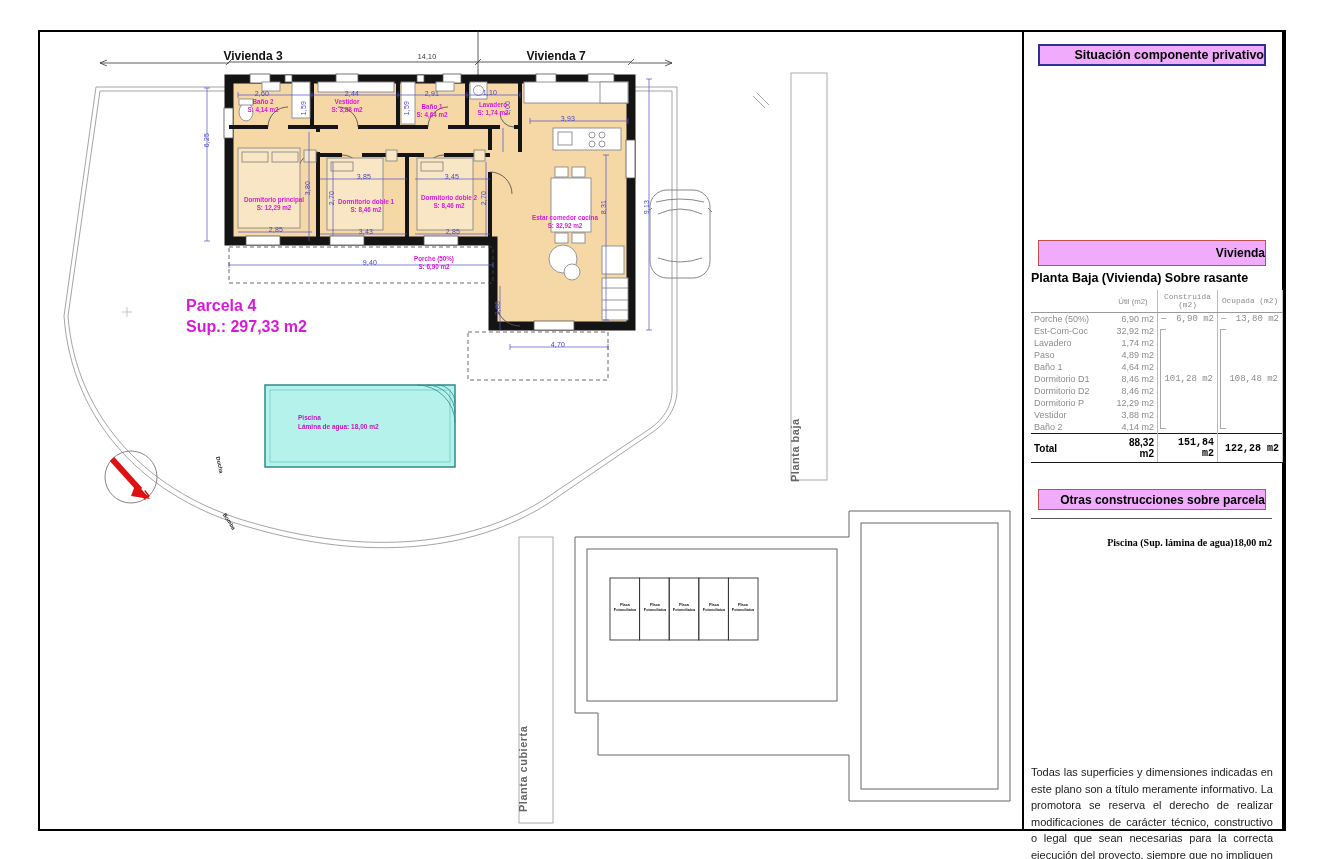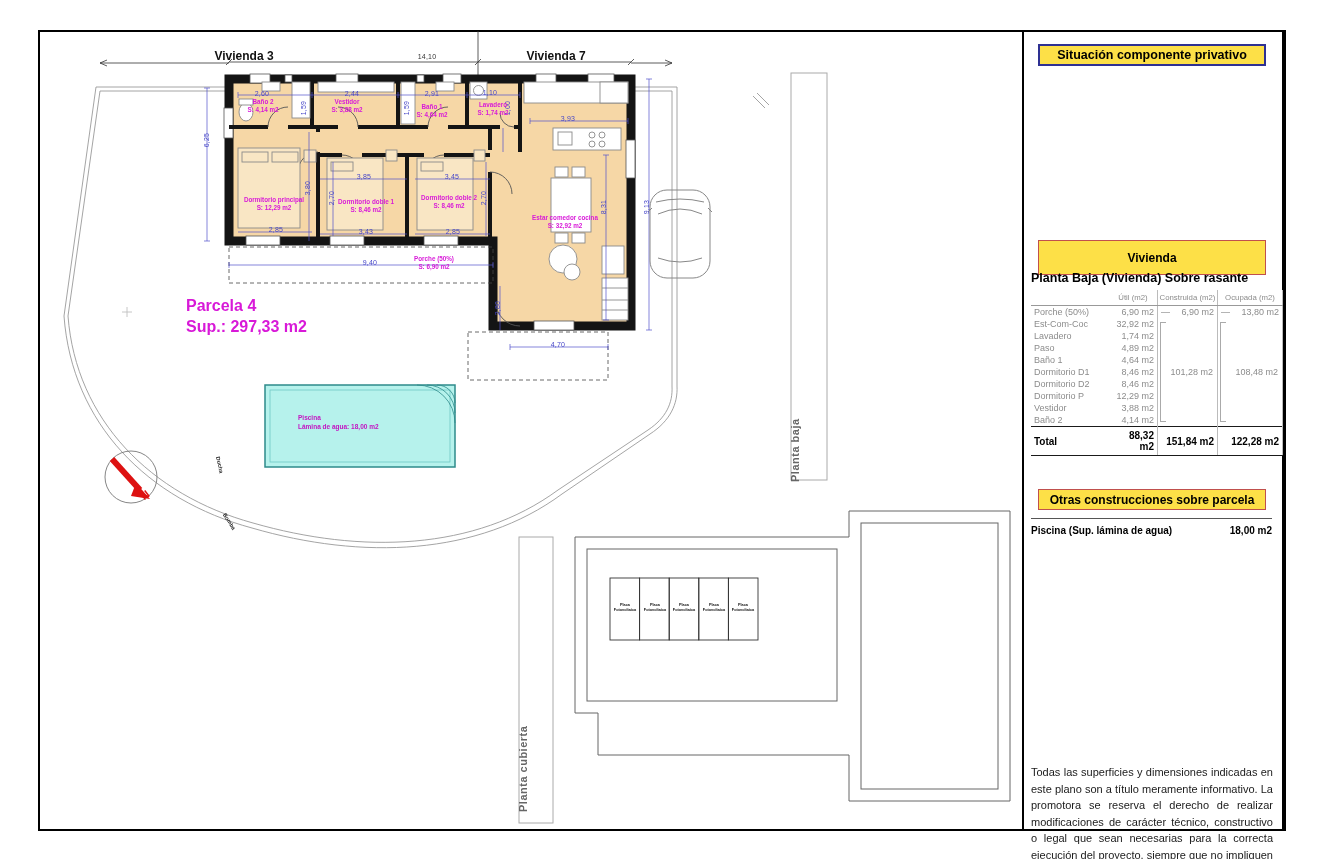--- a/index.html
+++ b/index.html
@@ -16,37 +16,37 @@
   .dim.vert{transform:translate(-50%,-50%) rotate(-90deg);}
   .room{font-size:6.3px;font-weight:bold;color:#d819d8;text-align:center;line-height:1.25;transform:translate(-50%,-50%);white-space:nowrap;}
   .parcela{left:186px;top:296px;color:#d819d8;font-weight:bold;font-size:16px;line-height:1.3;}
   .pool-label{left:298px;top:413px;color:#c214c2;font-weight:bold;font-size:6.5px;line-height:1.4;white-space:nowrap;}
   .vtext{font-weight:bold;color:#666;font-size:11px;white-space:nowrap;transform:rotate(-90deg);transform-origin:left bottom;letter-spacing:.5px;}
   .curve-label{font-size:5.5px;font-weight:bold;color:#222;white-space:nowrap;transform-origin:left top;}
   .north-n{left:141px;top:489px;color:#dd1111;font-weight:bold;font-size:11px;transform:rotate(-38deg);}
   .panel-label{font-size:3.8px;font-weight:bold;color:#111;text-align:center;line-height:1.3;transform:translate(-50%,-50%);}
   .unit-label{font-size:4px;font-weight:bold;color:#111;text-align:center;line-height:1.2;transform:translate(-50%,-50%);background:#fff;border:0.5px solid #333;padding:0.5px 1.5px;white-space:nowrap;}
   
-  .title-box{box-sizing:border-box;text-align:center;font-weight:bold;color:#000;background:#fde047;display:flex;align-items:center;justify-content:center;}
+  .title-box{box-sizing:border-box;text-align:center;font-weight:bold;color:#000;background:#f0abfc;display:flex;align-items:center;justify-content:flex-end;}
   .situacion-box{left:1038px;top:44px;width:228px;height:22px;border:2px solid #2e3192;font-size:12.5px;}
   .red-box{border:1.6px solid #c0504d;font-size:12px;}
-  .vivienda-box{left:1038px;top:240px;width:228px;height:35px;}
+  .vivienda-box{left:1038px;top:240px;width:228px;height:26px;}
   .otras-box{left:1038px;top:489px;width:228px;height:21px;}
   .table-heading{left:1031px;top:271px;width:241px;font-size:12.5px;font-weight:bold;color:#000;}
   .viv-table{left:1031px;top:290px;width:241px;border-collapse:collapse;font-size:9px;color:#8c8c8c;table-layout:fixed;}
   .viv-table th{font-weight:normal;font-size:7.8px;text-align:center;border-bottom:1px solid #999;padding:3px 1px;color:#8c8c8c;}
   .viv-table td{padding:1px 3px;}
   .viv-table .num{text-align:right;}
-  .viv-table .c3,.viv-table .c4{border-left:1px solid #bbb;}
+  .viv-table .c3,.viv-table .c4{border-left:1px solid #bbb;font-family:Liberation Mono, monospace;}
   .viv-table .c4{border-right:1px solid #bbb;}
   .viv-table tr.total td{border-top:1.8px solid #1a1a1a;border-bottom:1.8px solid #1a1a1a;color:#000;font-weight:bold;font-size:10px;padding:3px;}
   td.group{position:relative;vertical-align:middle;text-align:right;padding-right:4px;}
   td.group .bracket{position:absolute;left:2px;top:4px;bottom:4px;width:5px;border:1px solid #aaa;border-right:none;}
   td.split div{display:flex;justify-content:space-between;}
-  .piscina-row{left:1031px;top:518px;width:241px;border-top:1px solid #555;padding-top:6px;display:flex;justify-content:space-between;font-size:10px;color:#000;font-weight:bold;}
+  .piscina-row{left:1031px;top:518px;width:241px;border-top:1px solid #555;padding-top:18px;display:flex;justify-content:flex-end;font-size:10px;color:#000;font-weight:bold;font-family:Liberation Serif, serif;}
   .disclaimer{left:1031px;top:764px;width:242px;font-size:11px;line-height:1.5;color:#1a1a1a;text-align:justify;}
 </style>
 </head>
 <body>
 
 <div class="abs outer-border"></div>
 
 <svg class="abs drawing" width="1320" height="859" viewBox="0 0 1320 859">
 
   <g stroke="#9a9a9a" stroke-width="0.9" fill="none">
@@ -231,21 +231,21 @@
       <path d="M1240,116 h8 v12 h-8 z" fill="#fff"></path>
     </g>
     <g>
       <circle cx="1038" cy="83" r="7" stroke="#888" fill="none" stroke-width="0.8"></circle>
       <line x1="1034" y1="87" x2="1043" y2="77" stroke="#cc2222" stroke-width="2"></line>
       <polygon points="1041,75 1047,73 1044,79" fill="#cc2222"></polygon>
     </g>
   </g>
 </svg>
 
-<span class="abs viv-label" style="left:244px;top:56px;">Vivienda 3</span>
+<span class="abs viv-label" style="left:253px;top:56px;">Vivienda 3</span>
 <span class="abs viv-label" style="left:556px;top:56px;">Vivienda 7</span>
 
 <div class="abs parcela">
   <div>Parcela 4</div>
   <div>Sup.: 297,33 m2</div>
 </div>
 
 <div class="abs pool-label">
   <div>Piscina</div>
   <div>Lámina de agua: 18,00 m2</div>

